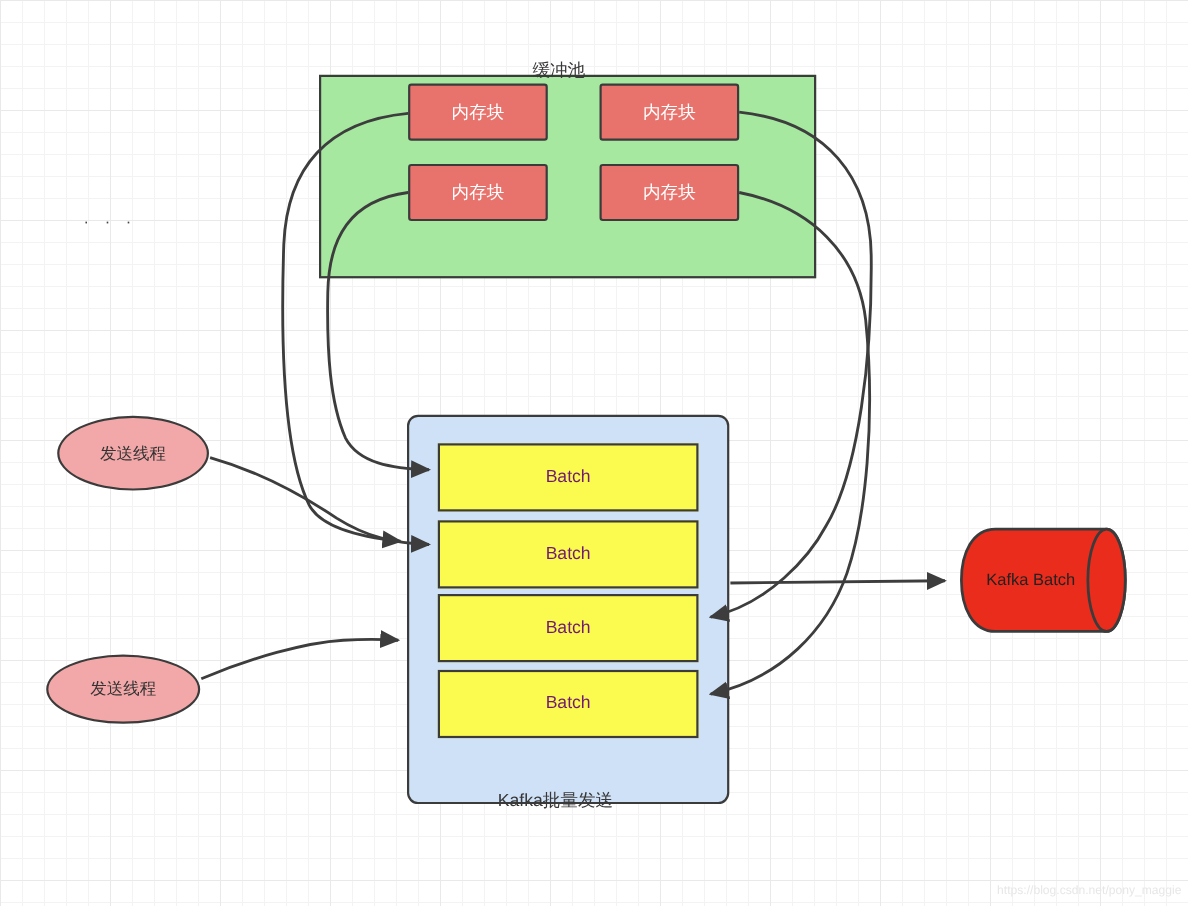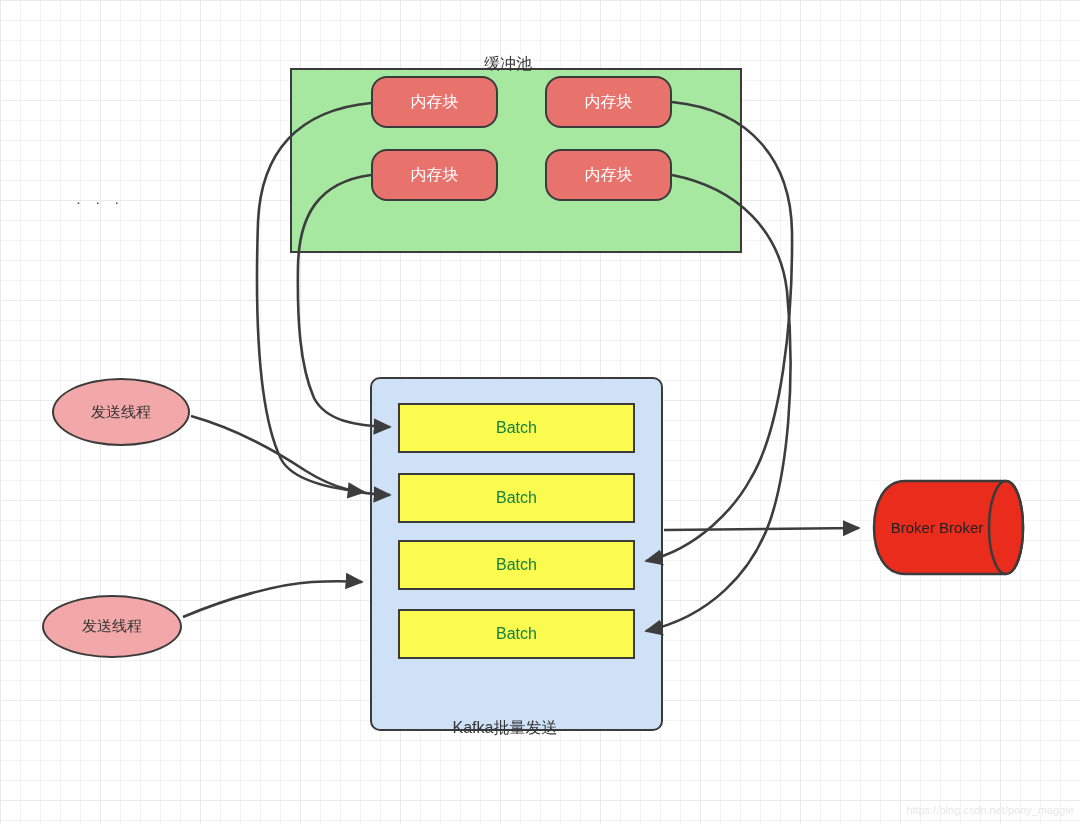--- a/index.html
+++ b/index.html
@@ -14,24 +14,24 @@
     background:
       linear-gradient(to right,#e9e9e9 1px,transparent 1px) 0 0 / 100px 100px,
       linear-gradient(to bottom,#e9e9e9 1px,transparent 1px) 0 0 / 100px 100px,
       linear-gradient(to right,#f3f3f3 1px,transparent 1px) 0 0 / 20px 20px,
       linear-gradient(to bottom,#f3f3f3 1px,transparent 1px) 0 0 / 20px 20px,
       #ffffff;
   }
   .abs{position:absolute;box-sizing:border-box;}
   .shape{display:flex;align-items:center;justify-content:center;}
   .pool{left:290px;top:68px;width:452px;height:185px;background:var(--pool-fill);border:2px solid var(--outline);z-index:1;}
-  .memblock{width:127px;height:52px;background:var(--memory-block-fill);border:2px solid var(--outline);border-radius:16px;color:#ffffff;font-size:16px;z-index:2;}
+  .memblock{width:127px;height:52px;background:var(--memory-block-fill);border:2px solid var(--outline);border-radius:3px;color:#ffffff;font-size:16px;z-index:2;}
   .mb1{left:371px;top:76px;} .mb2{left:545px;top:76px;} .mb3{left:371px;top:149px;} .mb4{left:545px;top:149px;}
   .batchbox{left:370px;top:377px;width:293px;height:354px;background:var(--batch-container-fill);border:2.5px solid var(--outline);border-radius:10px;z-index:1;}
-  .batch{left:398px;width:237px;height:50px;background:var(--batch-fill);border:2px solid var(--outline);color:#15803d;font-size:16px;z-index:2;}
+  .batch{left:398px;width:237px;height:62px;background:var(--batch-fill);border:2px solid var(--outline);color:#701a75;font-size:16px;z-index:2;}
   .b1{top:403px;} .b2{top:473px;} .b3{top:540px;} .b4{top:609px;}
   .thread{background:var(--thread-fill);border:2px solid var(--outline);border-radius:50%;color:#333333;font-size:15px;z-index:2;}
   .t1{left:52px;top:378px;width:138px;height:68px;}
   .t2{left:42px;top:595px;width:140px;height:63px;}
   .label{color:#383838;font-size:16px;white-space:nowrap;z-index:4;}
   .title{left:508px;top:10px;transform:translateX(-50%);margin-top:44px;}
   .footer{left:505px;top:718px;transform:translateX(-50%);}
   .dots{left:76px;top:193px;color:#444444;font-size:15px;letter-spacing:5px;z-index:4;}
   .broker-label{left:874px;top:519px;width:126px;text-align:center;color:#222222;font-size:15px;z-index:4;}
   .watermark{right:6px;top:804px;color:#e7e7e7;font-size:11px;z-index:4;text-align:center;}
@@ -94,16 +94,16 @@
     <path class="link" marker-end="url(#ah)" d="M 664,530 L 859,528"></path>
     <g>
       <path class="cyl" d="M 1006,481 L 905,481 C 884,481 874,503 874,527.5 C 874,552 884,574 905,574 L 1006,574 C 1016,574 1023,553 1023,527.5 C 1023,502 1016,481 1006,481 Z"></path>
       <ellipse class="cyl" cx="1006" cy="527.5" rx="17" ry="46.5"></ellipse>
     </g>
   </svg>
 
   <div class="abs label title">缓冲池</div>
   <div class="abs dots">· · ·</div>
   <div class="abs label footer">Kafka批量发送</div>
-  <div class="abs broker-label">Broker Broker</div>
+  <div class="abs broker-label">Kafka Batch</div>
   <div class="abs watermark">https://blog.csdn.net/pony_maggie</div>
 
 </div>
 
 </body></html>

